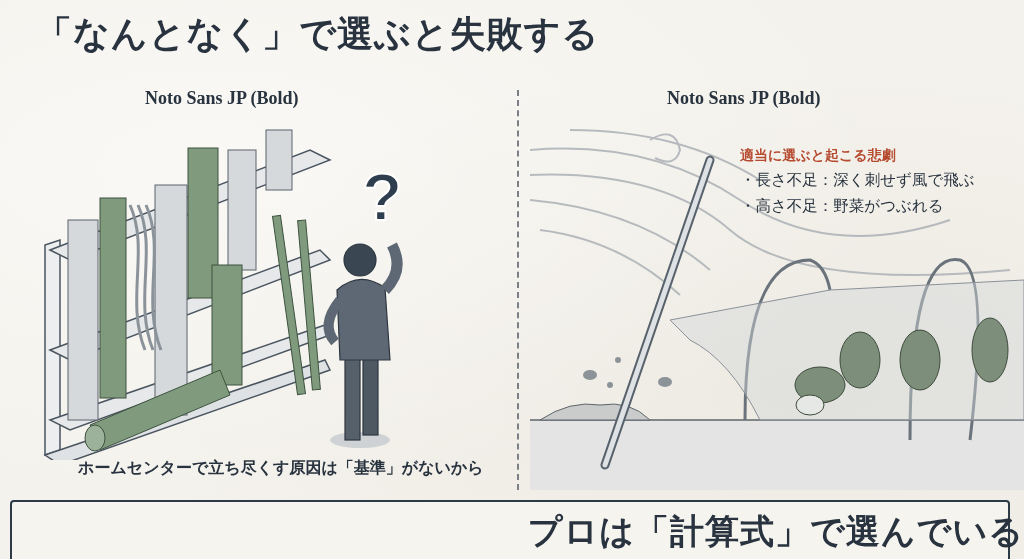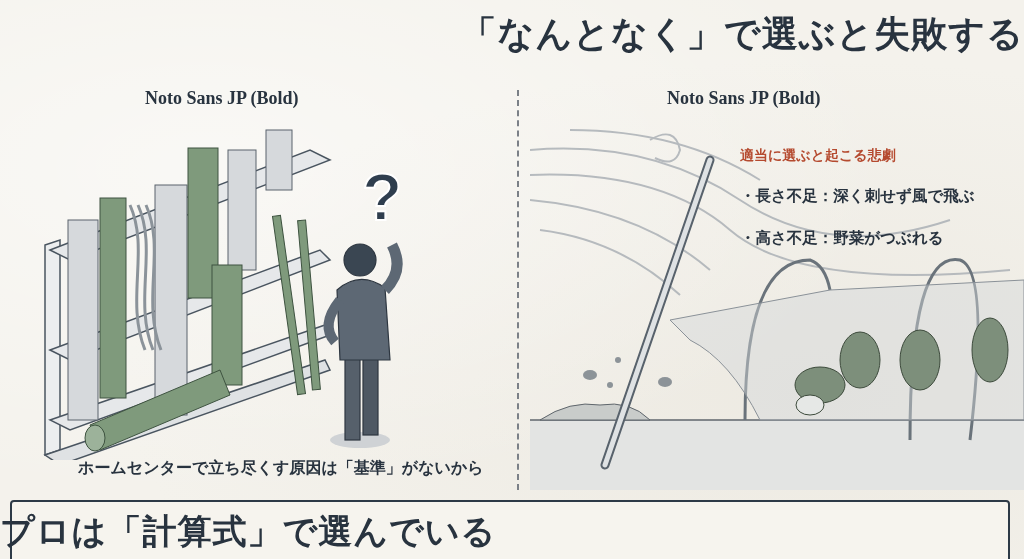--- a/index.html
+++ b/index.html
@@ -1,33 +1,33 @@
 <!DOCTYPE html>
 <html><head>
 <meta charset="utf-8">
 <style>
   html,body{margin:0;padding:0;}
   body{width:1024px;height:559px;overflow:hidden;background:#f4f2ec;font-family:"DejaVu Sans","Liberation Sans",sans-serif;color:#26323f;position:relative;}
   .paper{position:absolute;inset:0;background:
      radial-gradient(ellipse at 20% 30%, rgba(255,255,255,.5), transparent 60%),
      radial-gradient(ellipse at 80% 70%, rgba(230,226,216,.5), transparent 60%),#f4f2ec;}
-  .title{position:absolute;left:0;right:0;top:10px;text-align:right;font-size:36px;font-weight:bold;color:#28333f;letter-spacing:1px;padding-left:36px;}
+  .title{position:absolute;left:0;right:0;top:10px;text-align:left;font-size:36px;font-weight:bold;color:#28333f;letter-spacing:1px;padding-left:36px;}
   .panel-label{position:absolute;top:88px;font-size:18px;font-weight:bold;color:#28333f;font-family:Liberation Serif, serif;}
   .panel-label.left{left:145px;}
   .panel-label.right{left:667px;}
   .divider{position:absolute;left:517px;top:90px;height:400px;border-left:2px dashed #7b8087;}
   .art{position:absolute;}
   .left-art{left:30px;top:120px;width:440px;height:340px;}
   .right-art{left:530px;top:120px;width:494px;height:370px;}
   .caption-left{position:absolute;left:38px;top:458px;font-size:16px;font-weight:bold;color:#28333f;margin-left:40px;}
   .tragedy{position:absolute;left:740px;top:147px;}
   .tragedy-title{font-size:14px;font-weight:bold;color:#b54a2f;}
-  .tragedy-item{font-size:15.5px;font-weight:bold;color:#28333f;margin-top:21px;}
+  .tragedy-item{font-size:15.5px;font-weight:normal;color:#28333f;margin-top:5px;}
   .bottom-box{position:absolute;left:10px;top:500px;width:1000px;height:70px;border:2px solid #2d3a47;border-radius:4px;background:#f6f4ee;box-sizing:border-box;}
-  .bottom-text{position:absolute;left:0;right:0;top:509px;text-align:left;font-size:34px;font-weight:bold;color:#28333f;letter-spacing:1px;}
+  .bottom-text{position:absolute;left:0;right:0;top:509px;text-align:right;font-size:34px;font-weight:bold;color:#28333f;letter-spacing:1px;}
 </style>
 </head>
 <body>
 
 <div class="paper"></div>
 
 <div class="title">「なんとなく」で選ぶと失敗する</div>
 
 <div class="panel-label left">Noto Sans JP (Bold)</div>
 <div class="panel-label right">Noto Sans JP (Bold)</div>

